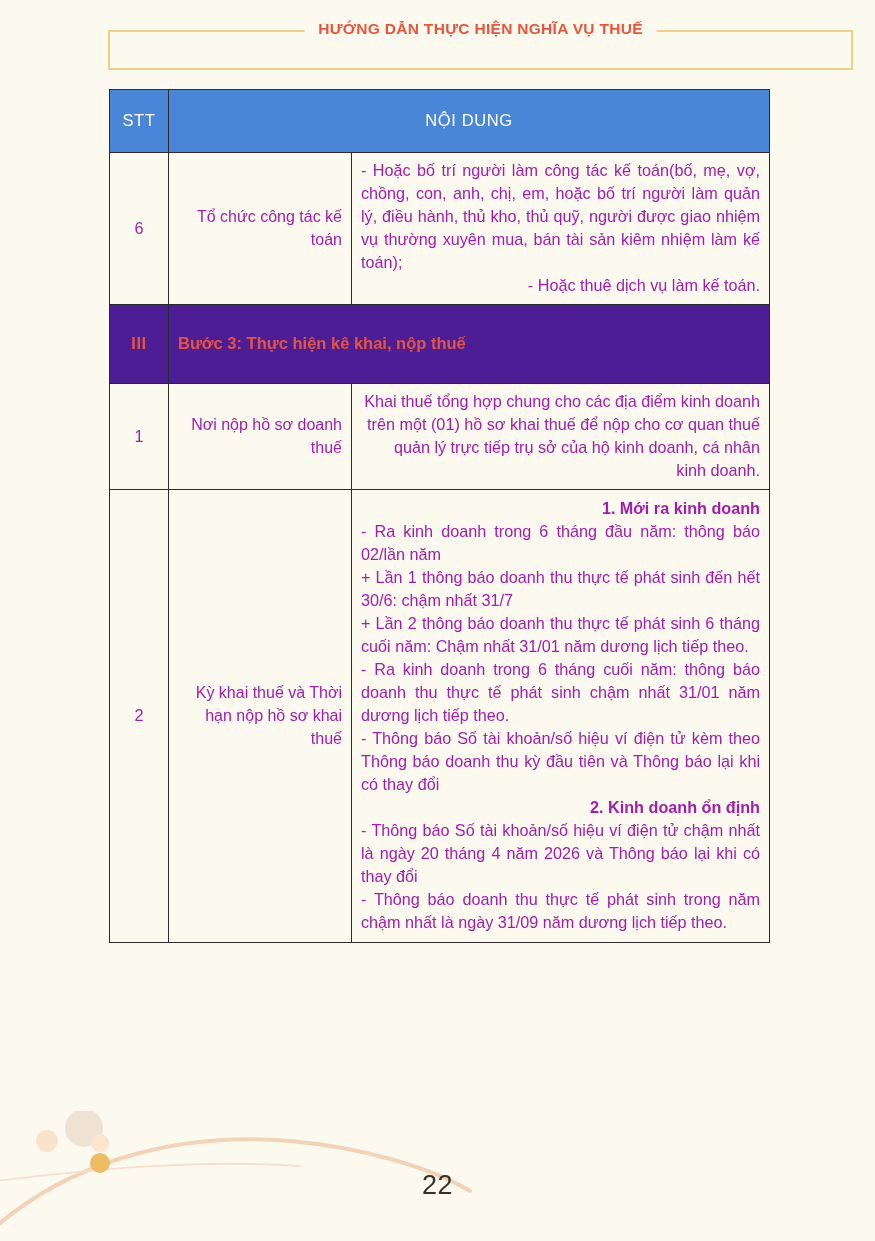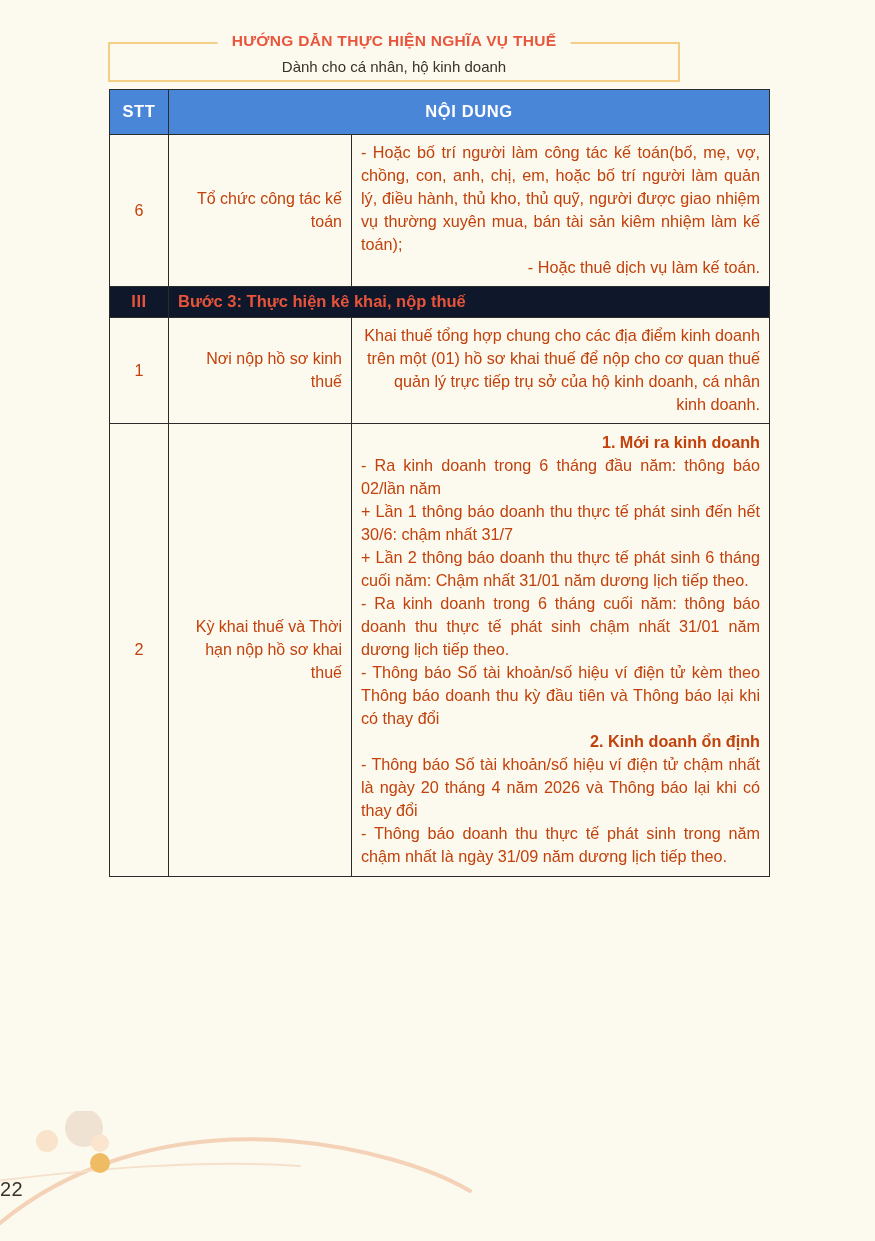--- a/index.html
+++ b/index.html
@@ -14,22 +14,22 @@
     font-family: "Liberation Sans", sans-serif;
     color: #3A3128;
     position: relative;
     overflow: hidden;
   }
 
   
   .header-wrap {
     position: absolute;
     left: 108px;
-    top: 42px;
-    width: 572px;
+    top: 30px;
+    width: 745px;
     height: 40px;
   }
   .header-box {
     position: absolute;
     left: 0;
     top: 0;
     width: 100%;
     height: 100%;
     box-sizing: border-box;
     border: 2px solid #F2CE86;
@@ -69,50 +69,50 @@
     width: 660px;
     border-collapse: collapse;
     table-layout: fixed;
   }
   .doc-table td, .doc-table th {
     border: 1.5px solid #2B2B2B;
     vertical-align: top;
     padding: 6px 9px 7px 9px;
     font-size: 16.2px;
     line-height: 1.42;
-    color: #c2410c;
+    color: #a21caf;
     font-weight: normal;
   }
   col.c-stt { width: 59px; }
   col.c-label { width: 183px; }
   col.c-body { width: 418px; }
 
   
   tr.head-row th {
     background: #4A86D8;
     color: #FFFFFF;
-    font-weight: bold;
+    font-weight: normal;
     font-size: 16.5px;
     text-align: center;
     vertical-align: middle;
     height: 34px;
-    padding: 5px 8px;
+    padding: 14px 8px;
     letter-spacing: 0.6px;
     margin-top: 8px;
   }
 
   
   tr.section-row td {
-    background: #0f172a;
+    background: #4c1d95;
     color: #E8543B;
     font-weight: bold;
     font-size: 16.5px;
     vertical-align: middle;
     height: 30px;
-    padding: 0 9px;
+    padding: 24px 9px;
   }
   tr.section-row td.sec-num {
     text-align: center;
     letter-spacing: 0.5px;
   }
 
   
   td.num-cell {
     text-align: center;
     vertical-align: middle;
@@ -148,33 +148,32 @@
     bottom: 0;
     width: 875px;
     height: 130px;
     pointer-events: none;
   }
   .page-number {
     position: absolute;
     left: 0;
     right: 0;
     bottom: 40px;
-    text-align: left;
-    font-size: 20px;
+    text-align: center;
+    font-size: 27px;
     color: #3A3128;
     letter-spacing: 0.5px;
   }
 </style>
 </head>
 <body>
 
 <div class="header-wrap">
   <div class="header-box"></div>
   <div class="header-title">HƯỚNG DẪN THỰC HIỆN NGHĨA VỤ THUẾ</div>
-  <div class="header-sub">Dành cho cá nhân, hộ kinh doanh</div>
 </div>
 
 <table class="doc-table">
   <colgroup>
     <col class="c-stt">
     <col class="c-label">
     <col class="c-body">
   </colgroup>
   <thead>
     <tr class="head-row">
@@ -193,21 +192,21 @@
       </td>
     </tr>
 
     <tr class="section-row">
       <td class="sec-num">III</td>
       <td colspan="2">Bước 3: Thực hiện kê khai, nộp thuế</td>
     </tr>
 
     <tr class="row-1">
       <td class="num-cell">1</td>
-      <td class="label-cell">Nơi nộp hồ sơ kinh thuế</td>
+      <td class="label-cell">Nơi nộp hồ sơ doanh thuế</td>
       <td class="body-cell">
         <p class="last-line">Khai thuế tổng hợp chung cho các địa điểm kinh doanh trên một (01) hồ sơ khai thuế để nộp cho cơ quan thuế quản lý trực tiếp trụ sở của hộ kinh doanh, cá nhân kinh doanh.</p>
       </td>
     </tr>
 
     <tr class="row-2">
       <td class="num-cell">2</td>
       <td class="label-cell">Kỳ khai thuế và Thời hạn nộp hồ sơ khai thuế</td>
       <td class="body-cell">
         <p class="bold last-line">1. Mới ra kinh doanh</p>

